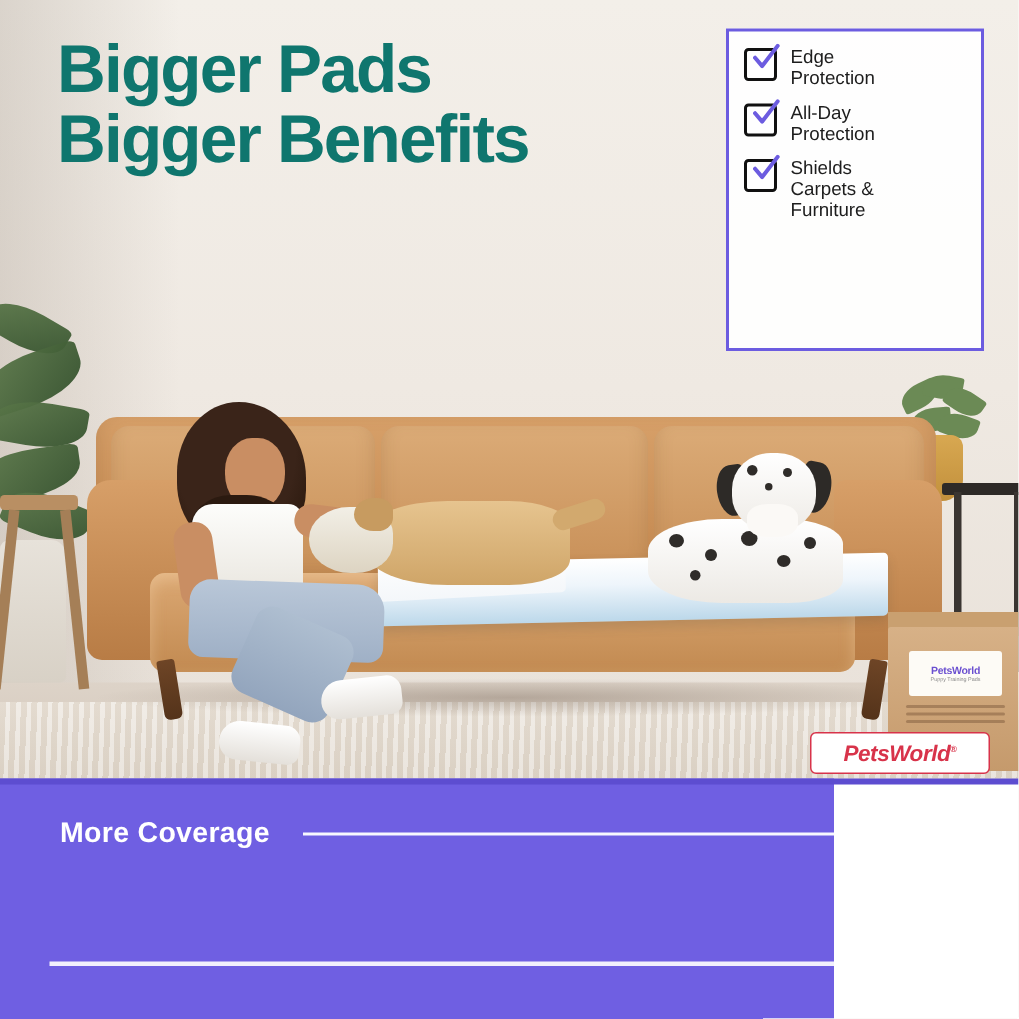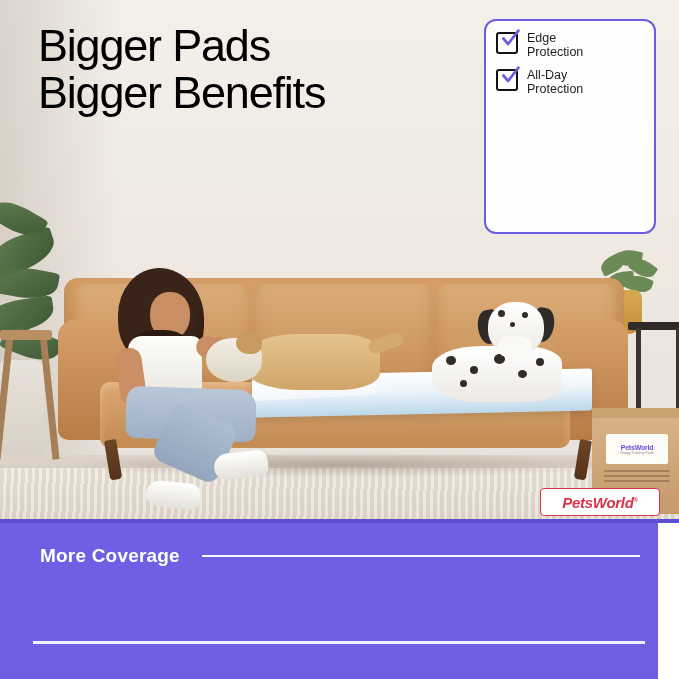--- a/index.html
+++ b/index.html
@@ -263,34 +263,34 @@
     display: flex; flex-direction: column; align-items: center; justify-content: center;
   }
   .box-label .bl-brand { font-size: 7px; font-weight: bold; color: #6a4fd0; letter-spacing: -0.2px; }
   .box-label .bl-sub { font-size: 3.6px; color: #8a8a8a; }
   .box-lines { position: absolute; left: 604px; top: 470px; width: 66px; }
   .box-lines div { height: 2px; background: rgba(120,85,55,0.45); margin-bottom: 3px; border-radius: 1px; }
 
   
   .headline {
     position: absolute; left: 38px; top: 22px;
-    color: #000000;
+    color: #0f766e;
     font-size: 45px; line-height: 47px;
-    font-weight: normal;
+    font-weight: bold;
     letter-spacing: -1.2px;
     white-space: pre;
   }
 
   
   .feature-card {
     position: absolute; left: 484px; top: 19px;
     width: 172px; height: 215px;
     background: rgba(255,255,255,0.93);
     border: 2px solid #6c5ce0;
-    border-radius: 12px;
+    border-radius: 0;
     padding: 10px 8px 8px 10px;
   }
   .feature-row {
     display: flex; align-items: flex-start;
     margin-bottom: 9px;
   }
   .check-box {
     position: relative;
     width: 22px; height: 22px;
     border: 2.5px solid #111; border-radius: 3px;
@@ -319,21 +319,21 @@
     display: flex; align-items: center; justify-content: center;
   }
   .logo-text {
     font-size: 15px; font-weight: bold; color: #d8334a;
     font-style: italic; letter-spacing: -0.3px;
   }
   .logo-tm { font-size: 6px; vertical-align: super; font-style: normal; }
 
   
   .band {
-    position: absolute; left: 0; top: 519px; width: 658px; height: 160px;
+    position: absolute; left: 0; top: 519px; width: 556px; height: 160px;
     background: #6f5fe2;
   }
   .band-top {
     position: absolute; left: 0; top: 0; width: 679px; height: 4px;
     background: #5d4dd0;
   }
   .band-sub {
     position: absolute; left: 40px; top: 26px;
     color: #ffffff; font-size: 19px; font-weight: bold;
     letter-spacing: 0.2px;
@@ -469,20 +469,30 @@
         <span class="check-box">
           <svg class="check-mark" viewBox="0 0 24 24" fill="none" xmlns="http://www.w3.org/2000/svg">
             <path d="M3 12 L9 19 L22 2" stroke="#6c5ce0" stroke-width="3.4" stroke-linecap="round" stroke-linejoin="round"></path>
           </svg>
         </span>
         <span class="feature-text">All-Day
 Protection</span>
       </div>
 
 
+      <div class="feature-row">
+        <span class="check-box">
+          <svg class="check-mark" viewBox="0 0 24 24" fill="none" xmlns="http://www.w3.org/2000/svg">
+            <path d="M3 12 L9 19 L22 2" stroke="#6c5ce0" stroke-width="3.4" stroke-linecap="round" stroke-linejoin="round"></path>
+          </svg>
+        </span>
+        <span class="feature-text">Shields
+Carpets &amp;
+Furniture</span>
+      </div>
 
     </div>
   </div>
 
   <div class="band">
     <div class="band-top"></div>
     <div class="band-sub">More Coverage</div>
     <div class="band-rule"></div>
     <div class="band-bottomline"></div>
   </div>

